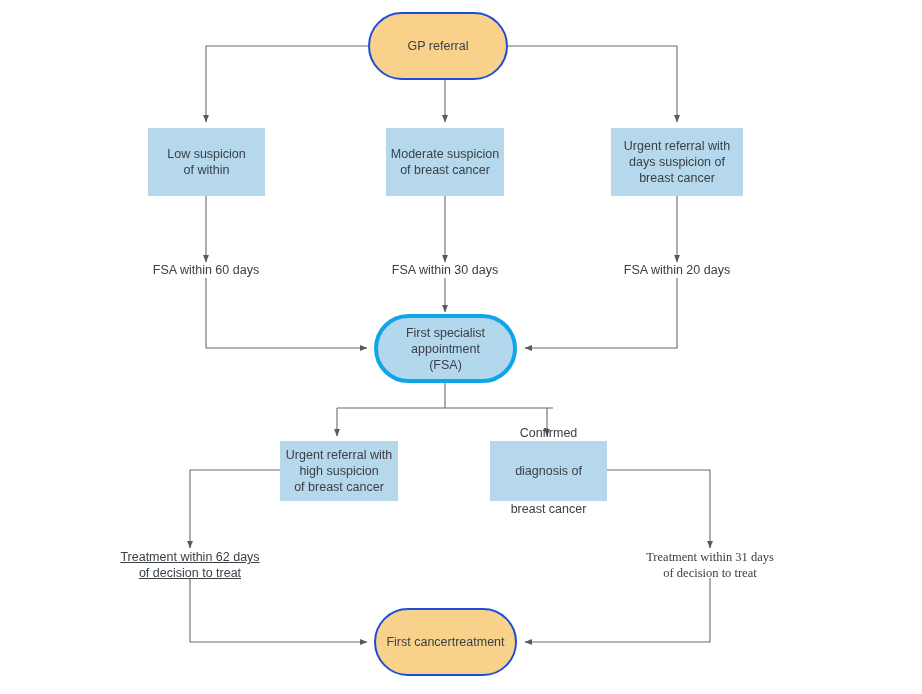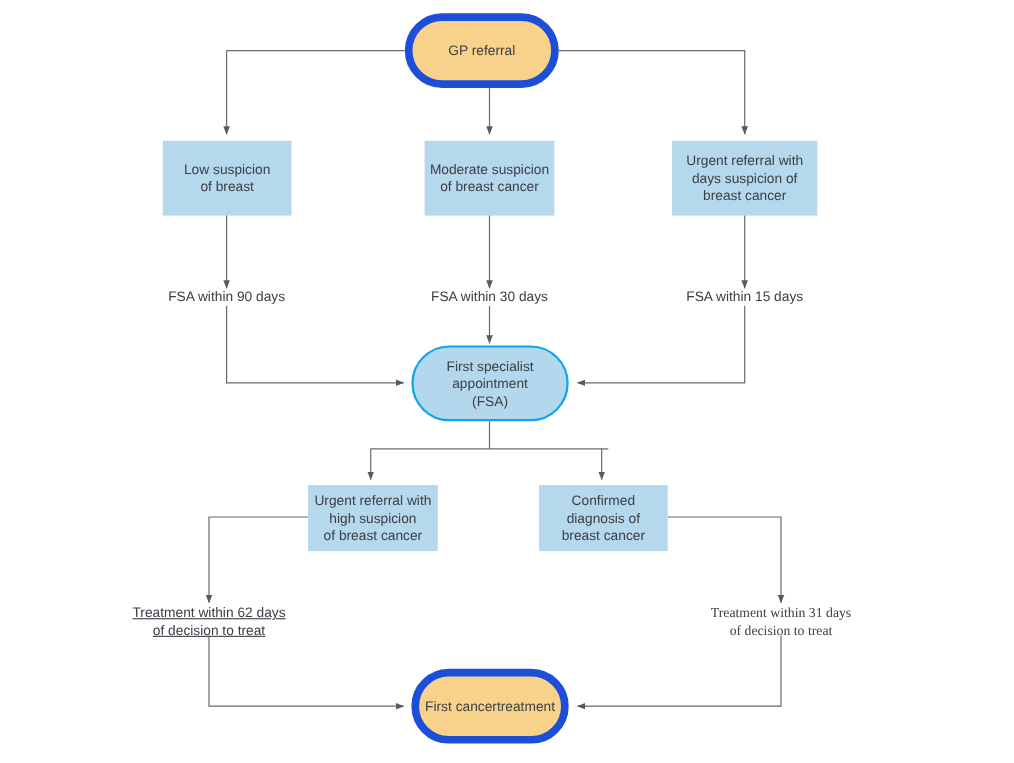--- a/index.html
+++ b/index.html
@@ -31,31 +31,31 @@
     align-items: center;
     justify-content: center;
     text-align: center;
     color: #3a4046;
     font-size: 12.5px;
     line-height: 16px;
     z-index: 2;
   }
   .node-terminator {
     background: #F8D28B;
-    border: 7px solid #1d4ed8;
+    border: 2px solid #1d4ed8;
     border-radius: 46px;
   }
   .node-process {
     background: #B6D8ED;
     border: none;
     border-radius: 0;
   }
   .node-decisionpoint {
     background: #B3D8EE;
-    border: 2px solid #0ea5e9;
+    border: 4px solid #0ea5e9;
     border-radius: 44px;
   }
   .edge-label {
     position: absolute;
     text-align: center;
     color: #3a4046;
     font-size: 12.5px;
     line-height: 16px;
     z-index: 2;
     background: transparent;
@@ -101,57 +101,57 @@
       <path d="M710,578 L710,642 L525,642" marker-end="url(#arrow)"></path>
     </g>
   </svg>
 
   <div class="node node-terminator" style="left:368px; top:12px; width:140px; height:68px;">
     <span>GP referral</span>
   </div>
 
   <div class="node node-process" style="left:148px; top:128px; width:117px; height:68px; flex-direction:column;">
     <span>Low suspicion</span>
-    <span>of breast</span>
+    <span>of within</span>
   </div>
 
   <div class="node node-process" style="left:386px; top:128px; width:118px; height:68px; flex-direction:column;">
     <span>Moderate suspicion</span>
     <span>of breast cancer</span>
   </div>
 
   <div class="node node-process" style="left:611px; top:128px; width:132px; height:68px; flex-direction:column;">
     <span>Urgent referral with</span>
     <span>days suspicion of</span>
     <span>breast cancer</span>
   </div>
 
   <div class="edge-label" style="left:126px; top:262px; width:160px;">
-    <span>FSA within 90 days</span>
+    <span>FSA within 60 days</span>
   </div>
   <div class="edge-label" style="left:365px; top:262px; width:160px;">
     <span>FSA within 30 days</span>
   </div>
   <div class="edge-label" style="left:597px; top:262px; width:160px;">
-    <span>FSA within 15 days</span>
+    <span>FSA within 20 days</span>
   </div>
 
   <div class="node node-decisionpoint" style="left:374px; top:314px; width:143px; height:69px; flex-direction:column;">
     <span>First specialist</span>
     <span>appointment</span>
     <span>(FSA)</span>
   </div>
 
   <div class="node node-process" style="left:280px; top:441px; width:118px; height:60px; flex-direction:column;">
     <span>Urgent referral with</span>
     <span>high suspicion</span>
     <span>of breast cancer</span>
   </div>
 
-  <div class="node node-process" style="left:490px; top:441px; width:117px; height:60px; flex-direction:column;">
+  <div class="node node-process" style="left:490px; top:441px; width:117px; height:60px; flex-direction:column;gap:22px;">
     <span>Confirmed</span>
     <span>diagnosis of</span>
     <span>breast cancer</span>
   </div>
 
   <div class="edge-label" style="left:100px; top:549px; width:180px;text-decoration:underline;">
     <div>Treatment within 62 days</div>
     <div>of decision to treat</div>
   </div>
   <div class="edge-label" style="left:620px; top:549px; width:180px;font-family:Liberation Serif, serif;">

